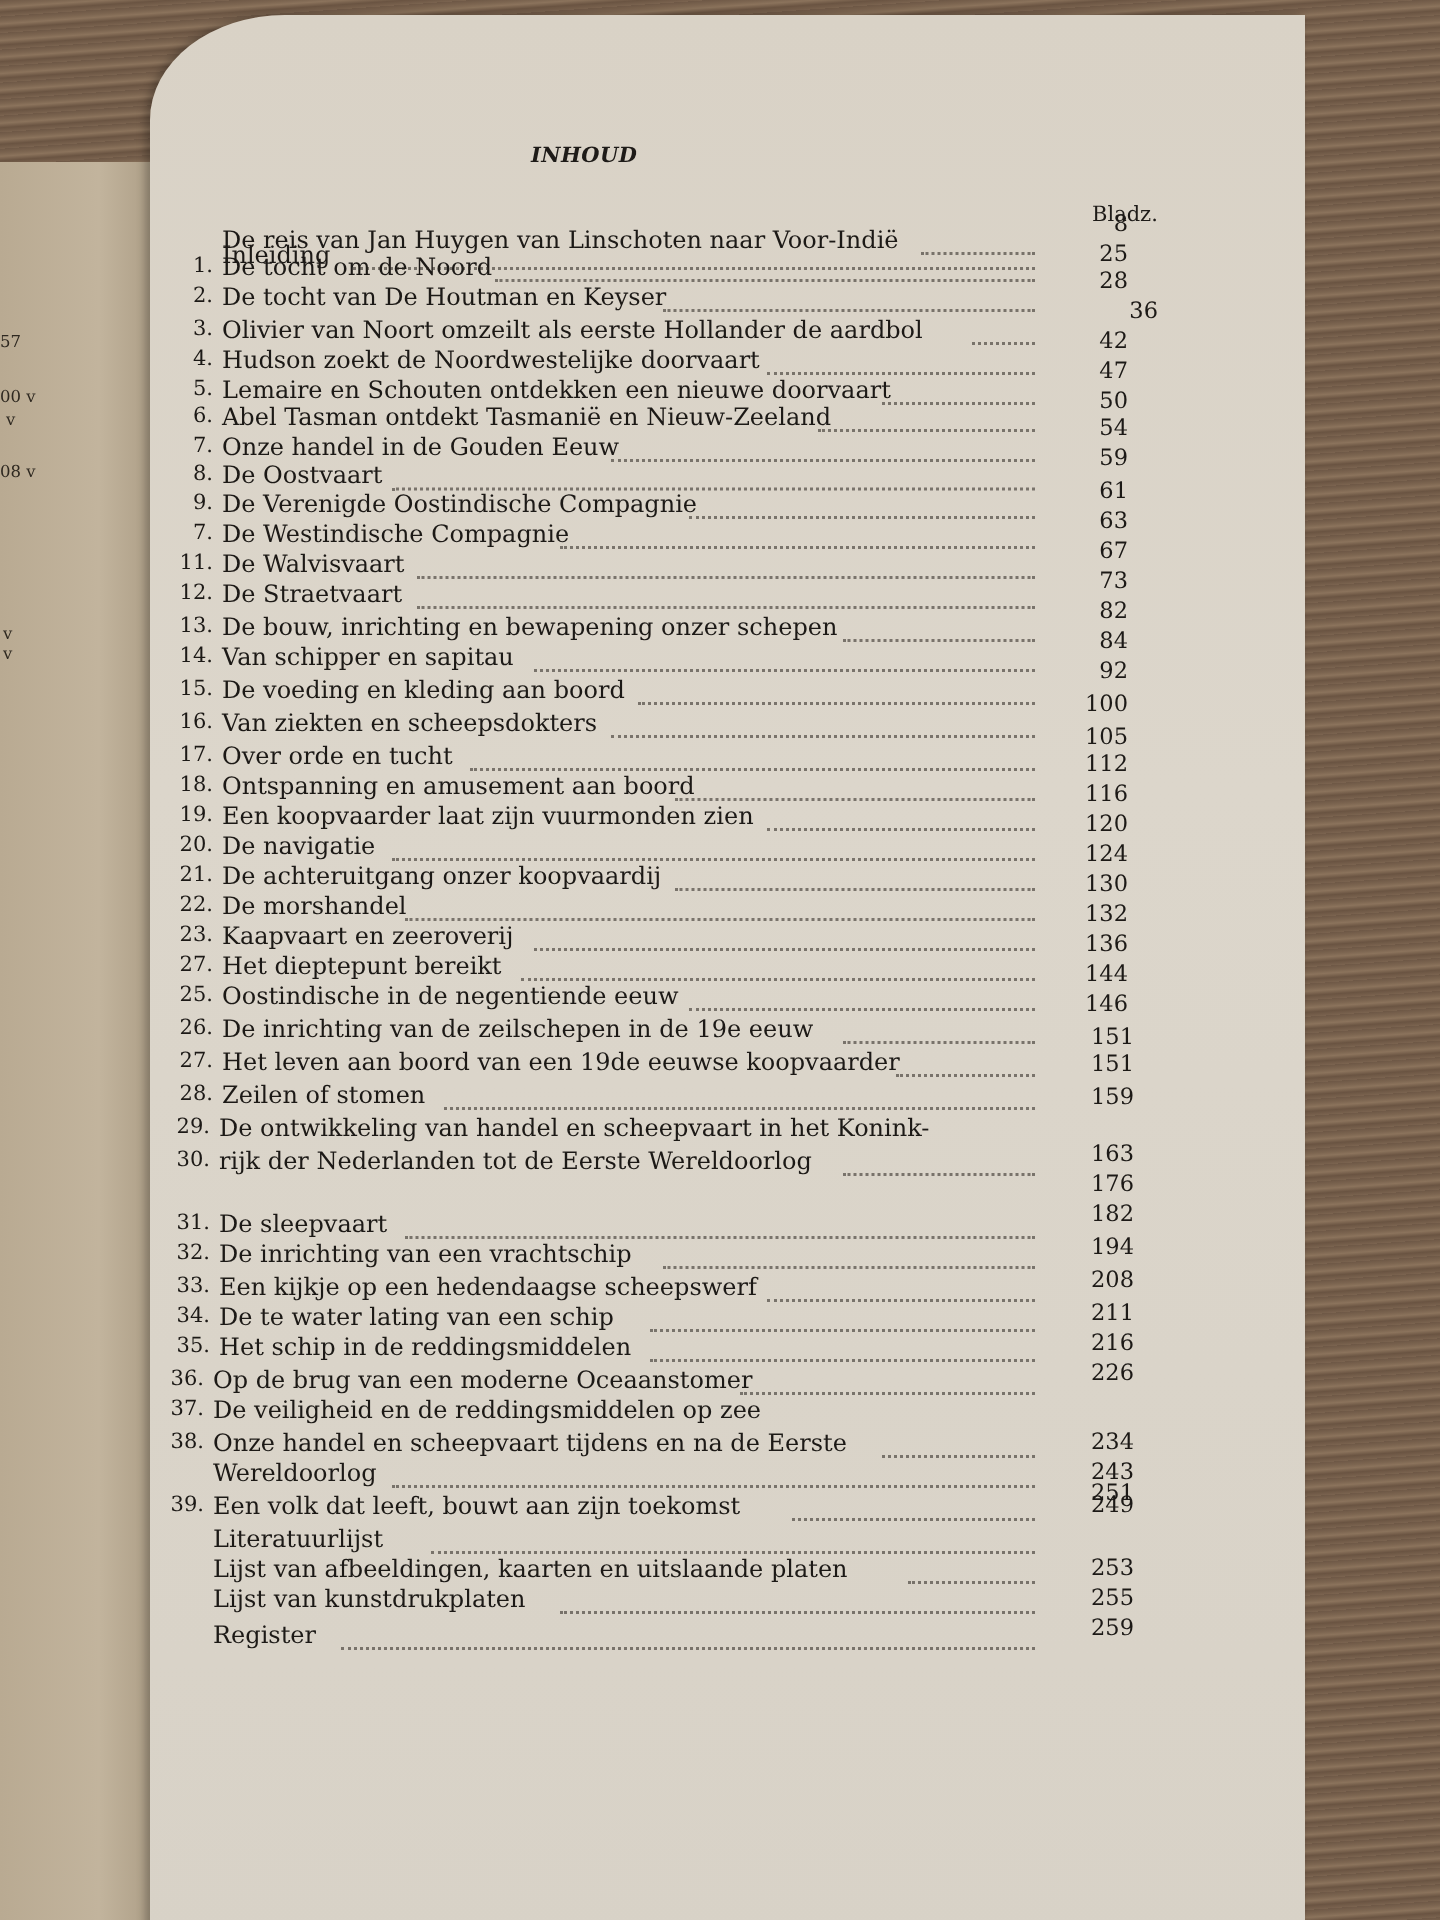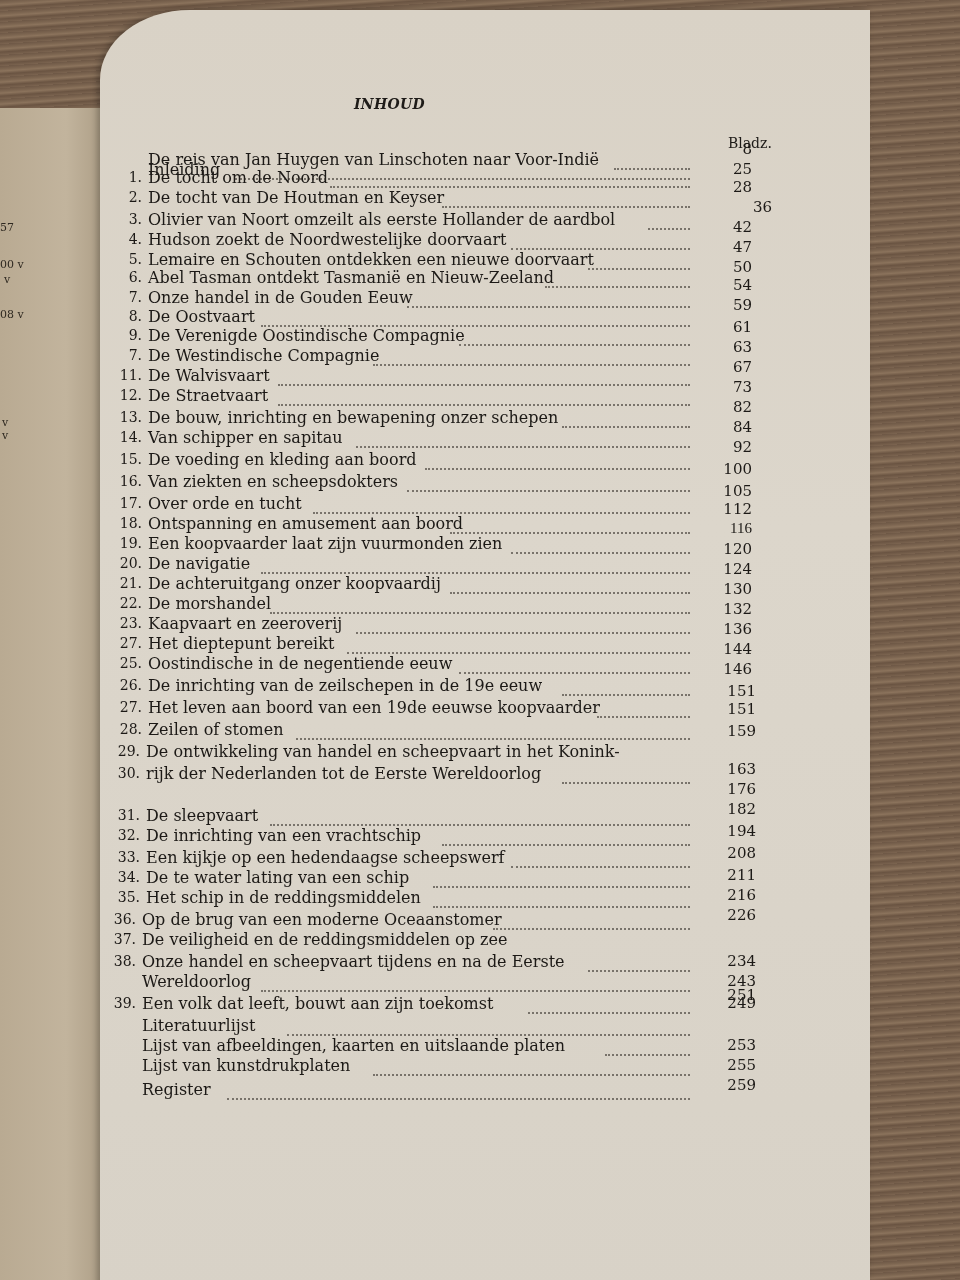--- a/index.html
+++ b/index.html
@@ -150,21 +150,21 @@
       <div class="page-no" style="left: 602px; top: 472px;">105</div>
       <div class="row" style="left: 48px; top: 484px;">
         <span class="num">17.</span>
         <span class="text">Over orde en tucht</span>
       </div>
       <div class="page-no" style="left: 602px; top: 490px;">112</div>
       <div class="row" style="left: 48px; top: 504px;">
         <span class="num">18.</span>
         <span class="text">Ontspanning en amusement aan boord</span>
       </div>
-      <div class="page-no" style="left: 602px; top: 510px; font-family: Liberation Serif, serif;">116</div>
+      <div class="page-no" style="left: 602px; top: 510px;">116</div>
       <div class="row" style="left: 48px; top: 524px;">
         <span class="num">19.</span>
         <span class="text">Een koopvaarder laat zijn vuurmonden zien</span>
       </div>
       <div class="page-no" style="left: 602px; top: 530px;">120</div>
       <div class="row" style="left: 48px; top: 544px;">
         <span class="num">20.</span>
         <span class="text">De navigatie</span>
       </div>
       <div class="page-no" style="left: 602px; top: 550px;">124</div>

